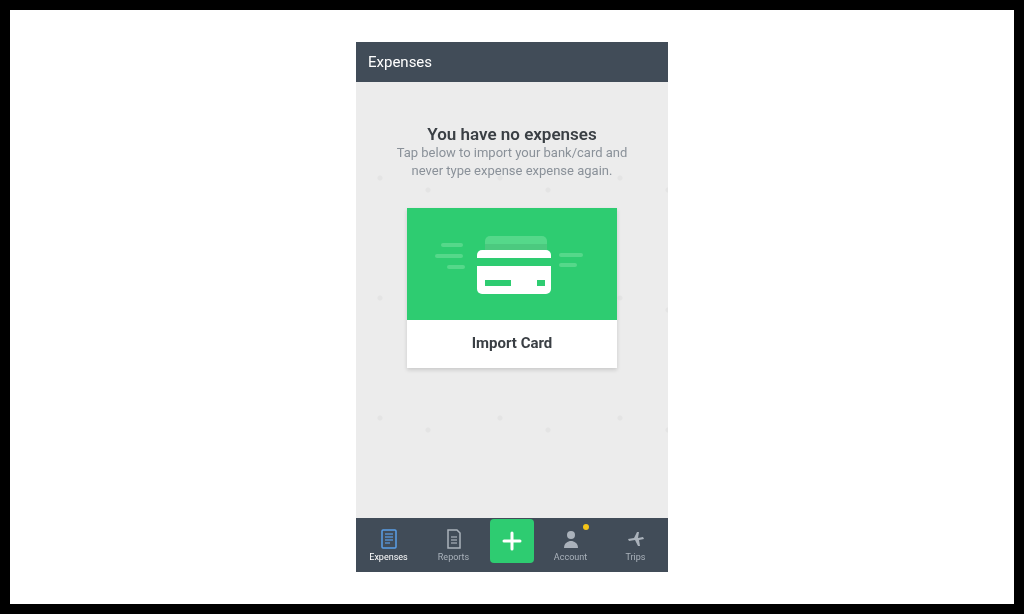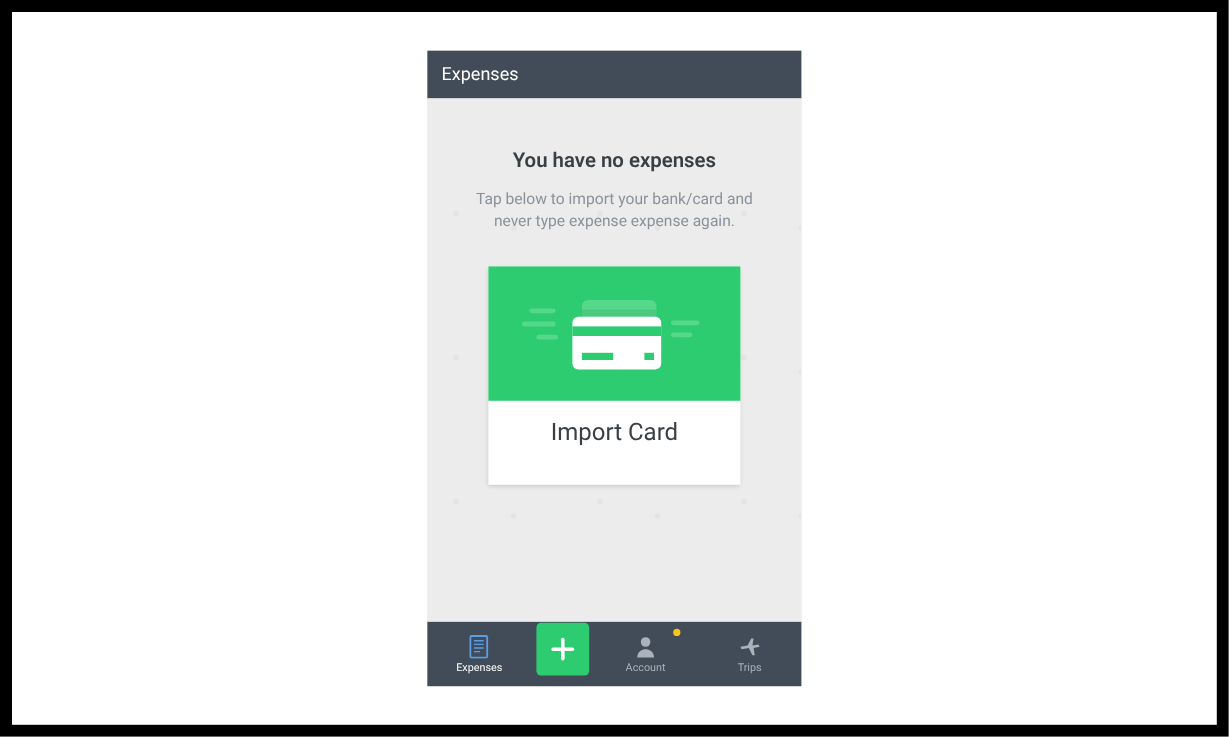--- a/index.html
+++ b/index.html
@@ -54,21 +54,20 @@
     opacity: 0.05;
     pointer-events: none;
     background-image: radial-gradient(circle at 20% 80%, #666 2px, transparent 3px),
                       radial-gradient(circle at 60% 90%, #666 2px, transparent 3px);
     background-size: 120px 120px;
   }
   .empty-title {
     color: #3a3f44;
     font-size: 17px;
     font-weight: 600;
-    margin-bottom: 14px;
   }
   .empty-sub {
     color: #8a9199;
     font-size: 13px;
     line-height: 1.4;
     text-align: center;
     padding: 0 28px;
     margin-bottom: 28px;
   }
   .card-btn {
@@ -82,24 +81,24 @@
     background: #2ecc71;
     display: flex;
     align-items: center;
     justify-content: center;
     position: relative;
     overflow: hidden;
   }
   .card-art svg { display: block; }
   .card-label {
     text-align: center;
-    padding: 14px 0 32px;
+    padding: 14px 0 16px;
     color: #3a3f44;
-    font-size: 20px;
-    font-weight: 400;
+    font-size: 15px;
+    font-weight: 700;
   }
   .tabbar {
     height: 54px;
     background: #414c58;
     display: flex;
     align-items: stretch;
   }
   .tab {
     flex: 1;
     display: flex;
@@ -187,20 +186,31 @@
             <rect x="2" y="1" width="14" height="18" rx="1" fill="none" stroke="#5a9ee8" stroke-width="1.5"></rect>
             <line x1="5" y1="5" x2="13" y2="5" stroke="#5a9ee8" stroke-width="1.2"></line>
             <line x1="5" y1="8" x2="13" y2="8" stroke="#5a9ee8" stroke-width="1.2"></line>
             <line x1="5" y1="11" x2="13" y2="11" stroke="#5a9ee8" stroke-width="1.2"></line>
             <line x1="5" y1="14" x2="10" y2="14" stroke="#5a9ee8" stroke-width="1.2"></line>
           </svg>
         </span>
         <span>Expenses</span>
       </div>
 
+      <div class="tab">
+        <span>
+          <svg width="18" height="20" viewBox="0 0 18 20">
+            <path d="M3 1 h9 l3 3 v15 h-12 z" fill="none" stroke="#aab2bb" stroke-width="1.5"></path>
+            <line x1="6" y1="8" x2="12" y2="8" stroke="#aab2bb" stroke-width="1.2"></line>
+            <line x1="6" y1="11" x2="12" y2="11" stroke="#aab2bb" stroke-width="1.2"></line>
+            <line x1="6" y1="14" x2="12" y2="14" stroke="#aab2bb" stroke-width="1.2"></line>
+          </svg>
+        </span>
+        <span>Reports</span>
+      </div>
 
       <div class="tab center">
         <div class="plus-box">
           <svg width="24" height="24" viewBox="0 0 24 24">
             <line x1="12" y1="4" x2="12" y2="20" stroke="#ffffff" stroke-width="3" stroke-linecap="round"></line>
             <line x1="4" y1="12" x2="20" y2="12" stroke="#ffffff" stroke-width="3" stroke-linecap="round"></line>
           </svg>
         </div>
       </div>
 

